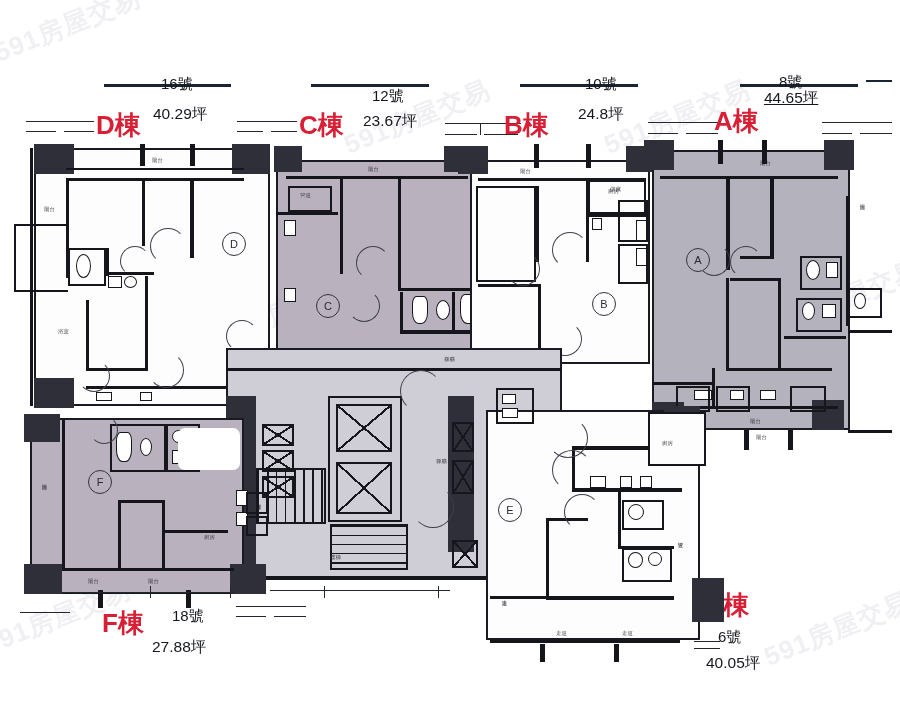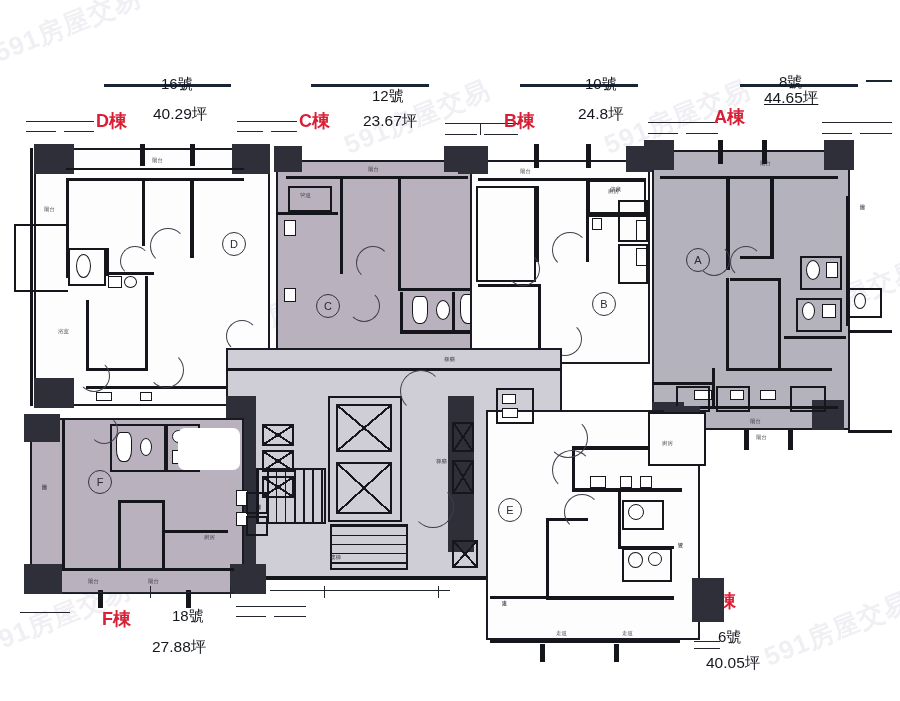--- a/index.html
+++ b/index.html
@@ -9,21 +9,21 @@
     background:#ffffff;
   }
   #stage{position:absolute;inset:0;width:900px;height:701px;}
 
   
   .plan-title{
     position:absolute;left:0;right:0;top:30px;text-align:center;
     font-size:22px;color:#1c2230;letter-spacing:1px;font-weight:400;
   }
   .bld-tag{
-    position:absolute;color:#d81f35;font-weight:700;font-size:18px;
+    position:absolute;color:#d81f35;font-weight:700;font-size:26px;
     letter-spacing:0px;white-space:nowrap;line-height:1;
   }
   .no-lbl,.area-lbl{
     position:absolute;color:#14171d;font-size:15px;white-space:nowrap;line-height:1;
   }
   .area-lbl{font-size:15.5px;}
 
   
   .dimline{position:absolute;height:0;border-top:3px solid #1b2433;}
   .dimline.thin{border-top:2px solid #1b2433;}

